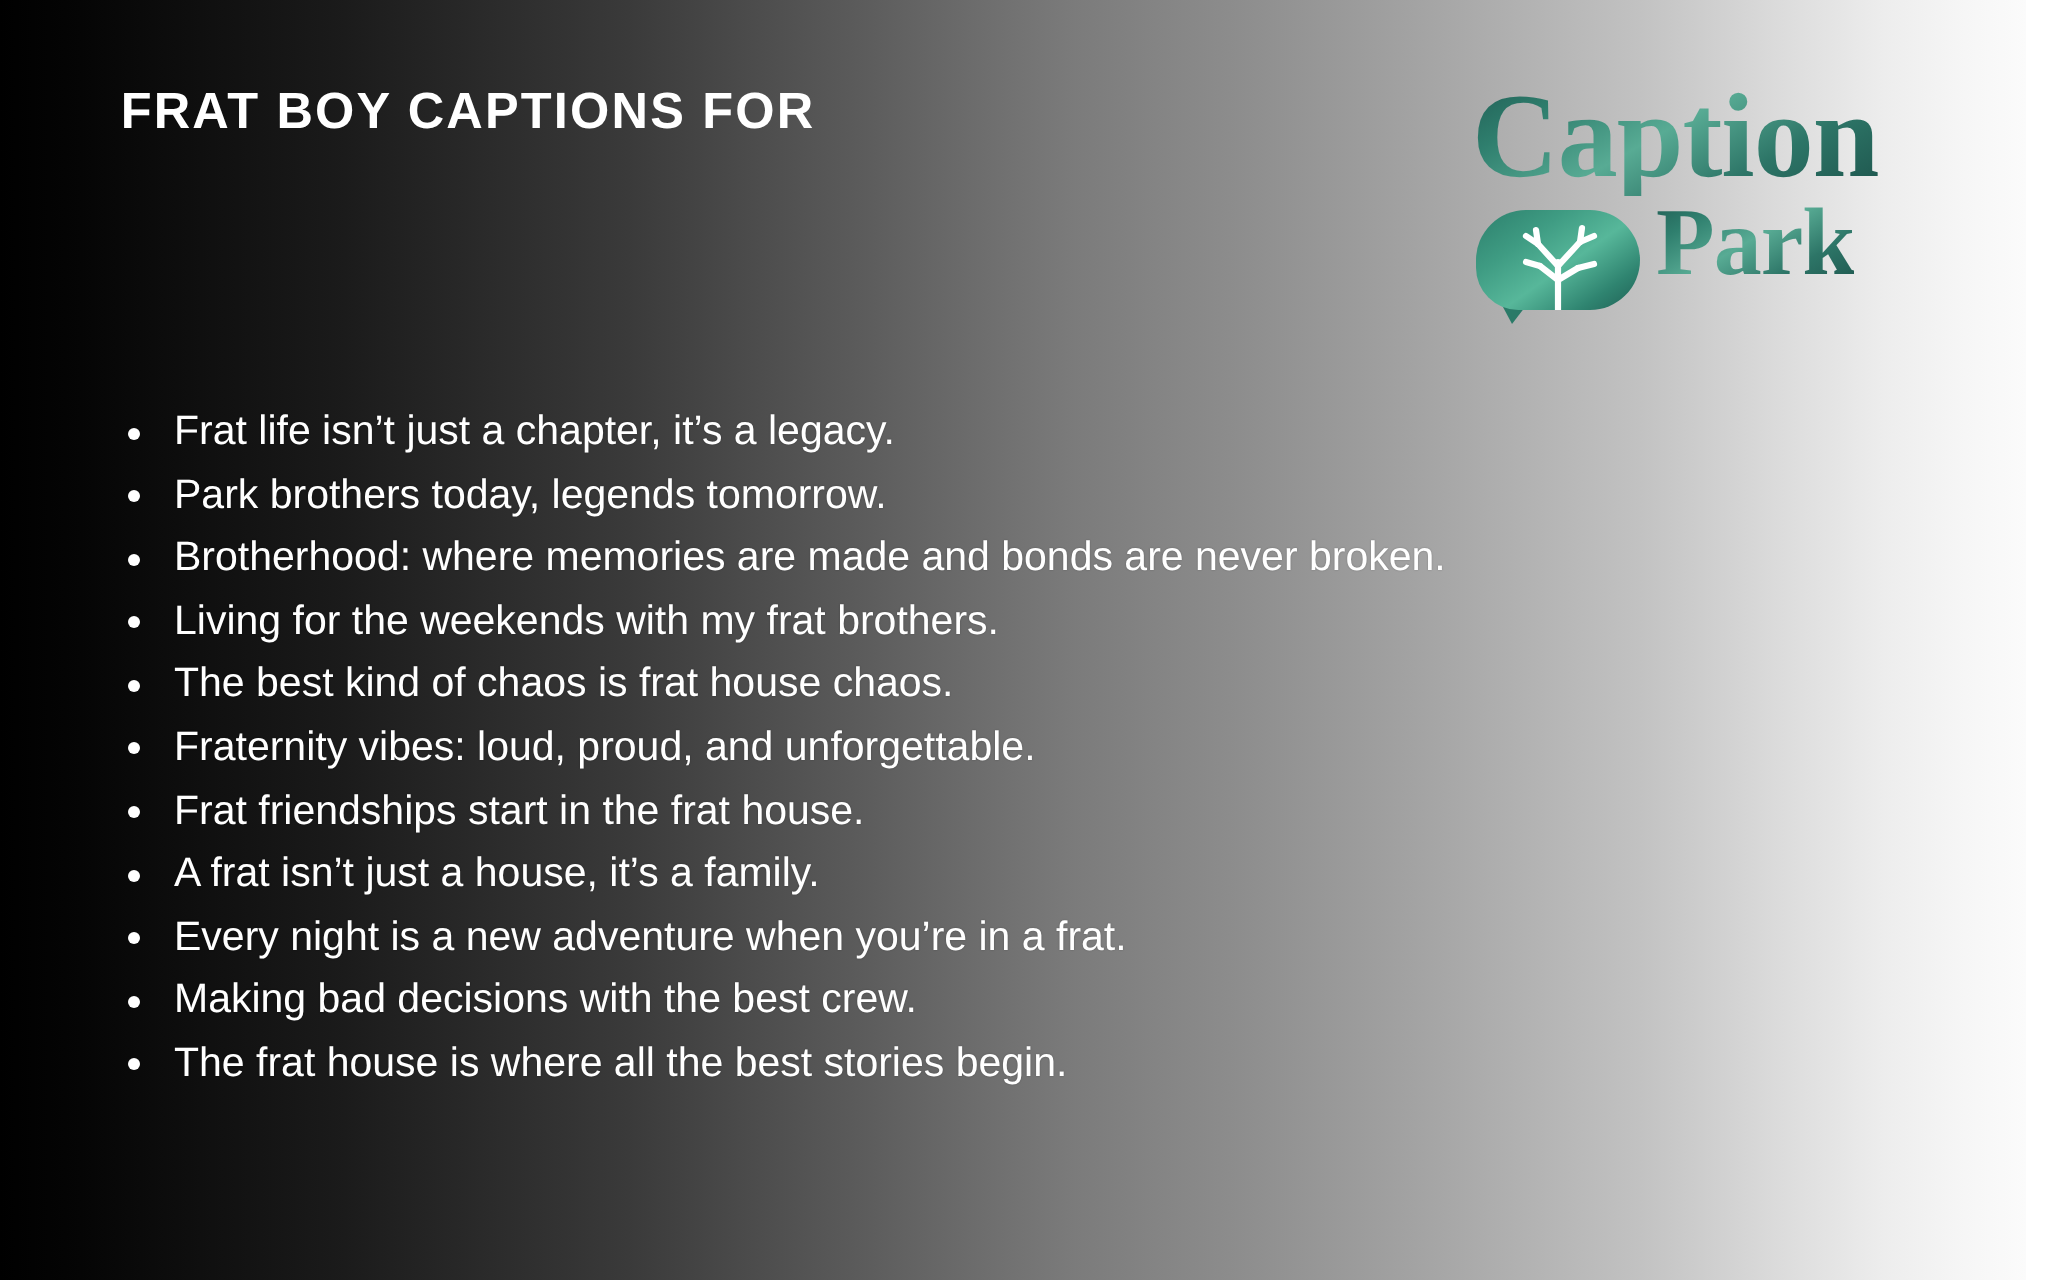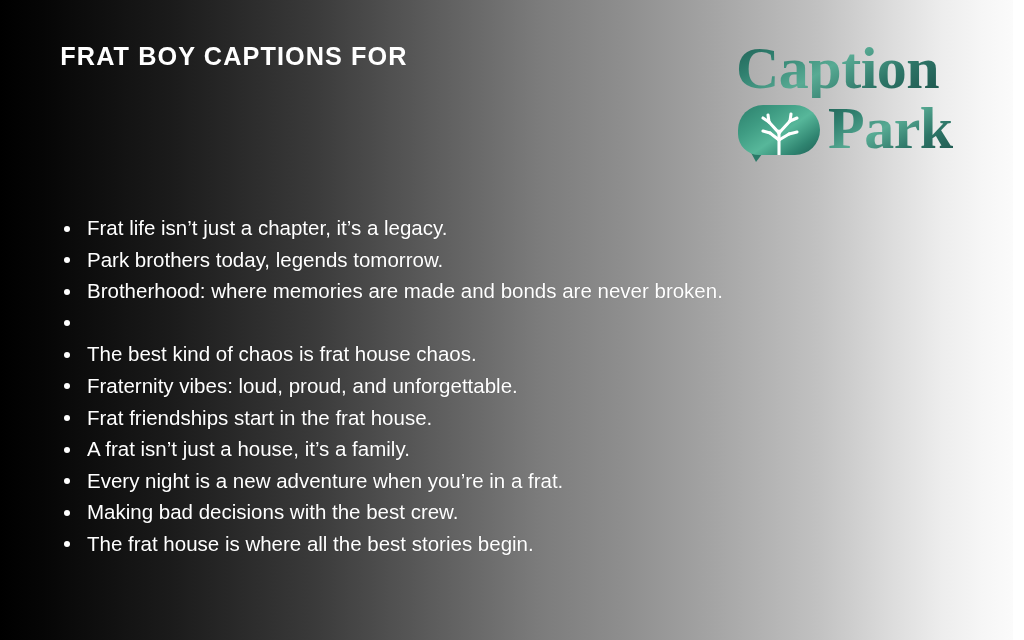--- a/index.html
+++ b/index.html
@@ -77,21 +77,21 @@
   }
   #logo-caption {
     left: 6px;
     top: 2px;
     font-size: 60px;
     letter-spacing: -0.5px;
   }
   #logo-park {
     left: 98px;
     top: 62px;
-    font-size: 60px;
+    font-size: 48px;
     letter-spacing: -0.5px;
   }
   #logo-bubble {
     position: absolute;
     left: 8px;
     top: 69px;
     width: 82px;
     height: 56px;
   }
   #logo-bubble .bubble-body {
@@ -118,21 +118,21 @@
     left: 14px;
     top: 4px;
     width: 54px;
     height: 46px;
   }
 
   
   #caption-list {
     position: absolute;
     left: 60px;
-    top: 212px;
+    top: 200px;
     margin: 0;
     padding: 0;
     list-style: none;
     width: 930px;
   }
   #caption-list li {
     position: relative;
     padding-left: 27px;
     height: 31.6px;
     line-height: 31.6px;
@@ -183,21 +183,21 @@
         </g>
       </svg>
     </div>
     <span class="logo-word" id="logo-park">Park</span>
   </div>
 
   <ul id="caption-list">
       <li><span class="bullet-dot"></span><span>Frat life isn’t just a chapter, it’s a legacy.</span></li>
       <li><span class="bullet-dot"></span><span>Park brothers today, legends tomorrow.</span></li>
       <li><span class="bullet-dot"></span><span>Brotherhood: where memories are made and bonds are never broken.</span></li>
-      <li><span class="bullet-dot"></span></li>
+      <li><span class="bullet-dot"></span><span>Living for the weekends with my frat brothers.</span></li>
       <li><span class="bullet-dot"></span><span>The best kind of chaos is frat house chaos.</span></li>
       <li><span class="bullet-dot"></span><span>Fraternity vibes: loud, proud, and unforgettable.</span></li>
       <li><span class="bullet-dot"></span><span>Frat friendships start in the frat house.</span></li>
       <li><span class="bullet-dot"></span><span>A frat isn’t just a house, it’s a family.</span></li>
       <li><span class="bullet-dot"></span><span>Every night is a new adventure when you’re in a frat.</span></li>
       <li><span class="bullet-dot"></span><span>Making bad decisions with the best crew.</span></li>
       <li><span class="bullet-dot"></span><span>The frat house is where all the best stories begin.</span></li>
     </ul>
 
 </div>

